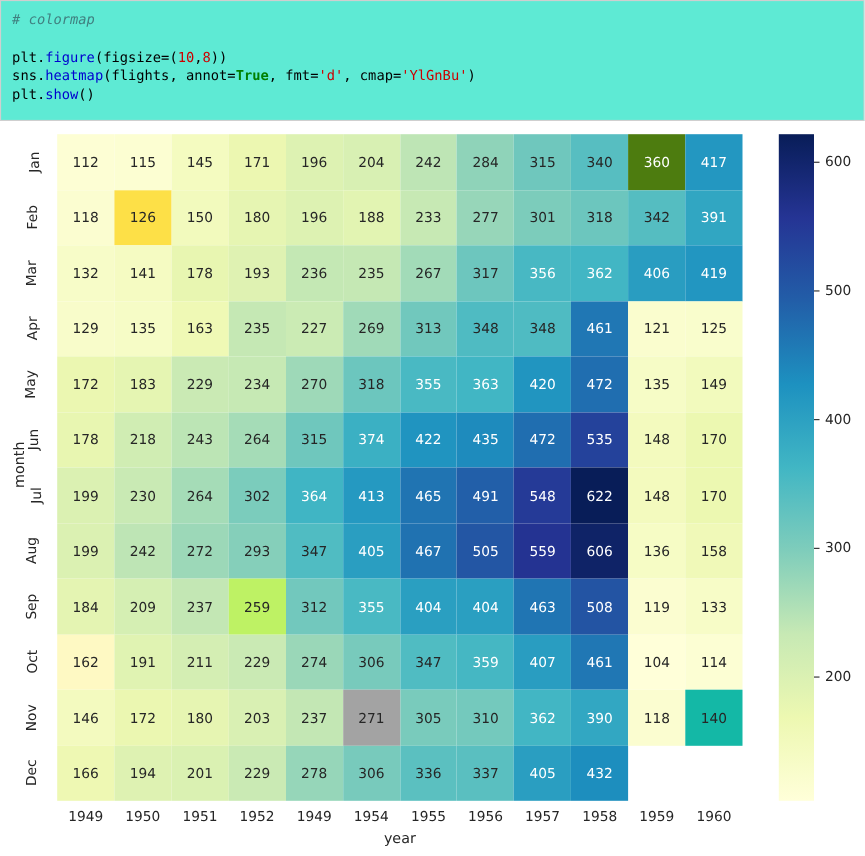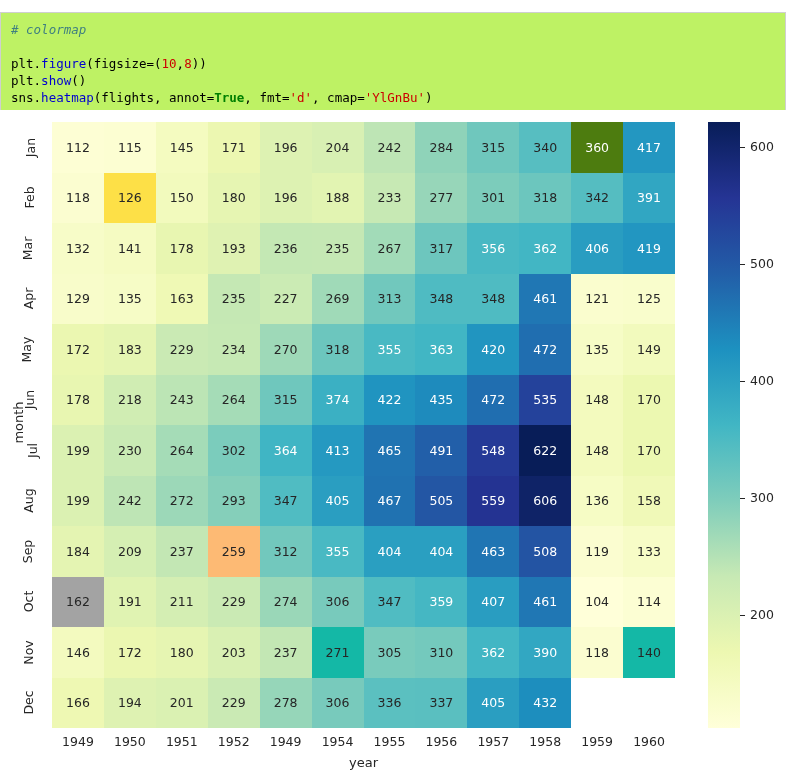--- a/index.html
+++ b/index.html
@@ -12,24 +12,24 @@
     height: 778px;
     font-family: "Liberation Sans", sans-serif;
     overflow: hidden;
     position: relative;
   }
 
   
   .code-cell {
     position: absolute;
     left: 0;
-    top: 12px;
+    top: 0;
     width: 786px;
     height: 110px;
-    background: #bef264;
+    background: #5eead4;
     border: 1px solid #cfcfcf;
     box-sizing: border-box;
     padding: 8px 0 0 10px;
   }
   .code-line {
     font-family: "DejaVu Sans Mono", "Liberation Mono", monospace;
     font-size: 12.5px;
     line-height: 17px;
     color: #000000;
     white-space: pre;
@@ -190,22 +190,22 @@
     line-height: 1;
   }
 </style>
 </head>
 <body>
 
 <div class="code-cell">
   <div class="code-line"><span class="tok-comment"># colormap</span></div>
   <div class="code-line code-blank"></div>
   <div class="code-line"><span class="tok-plain">plt.</span><span class="tok-func">figure</span><span class="tok-plain">(figsize=(</span><span class="tok-num">10</span><span class="tok-plain">,</span><span class="tok-num">8</span><span class="tok-plain">))</span></div>
+  <div class="code-line"><span class="tok-plain">sns.</span><span class="tok-func">heatmap</span><span class="tok-plain">(flights, annot=</span><span class="tok-kw">True</span><span class="tok-plain">, fmt=</span><span class="tok-str">'d'</span><span class="tok-plain">, cmap=</span><span class="tok-str">'YlGnBu'</span><span class="tok-plain">)</span></div>
   <div class="code-line"><span class="tok-plain">plt.</span><span class="tok-func">show</span><span class="tok-plain">()</span></div>
-  <div class="code-line"><span class="tok-plain">sns.</span><span class="tok-func">heatmap</span><span class="tok-plain">(flights, annot=</span><span class="tok-kw">True</span><span class="tok-plain">, fmt=</span><span class="tok-str">'d'</span><span class="tok-plain">, cmap=</span><span class="tok-str">'YlGnBu'</span><span class="tok-plain">)</span></div>
 </div>
 
 <div class="figure">
 
   <div class="ylabel">month</div>
   <div class="ytick-col" id="ytick-col">
       <div class="ytick">
         <span>Jan</span>
       </div>
       <div class="ytick">
@@ -336,47 +336,47 @@
       <div class="hm-cell light" style="background: rgb(42, 158, 193);">405</div>
       <div class="hm-cell light" style="background: rgb(32, 114, 177);">467</div>
       <div class="hm-cell light" style="background: rgb(35, 86, 164);">505</div>
       <div class="hm-cell light" style="background: rgb(36, 51, 146);">559</div>
       <div class="hm-cell light" style="background: rgb(15, 35, 103);">606</div>
       <div class="hm-cell" style="background: rgb(246, 252, 197);">136</div>
       <div class="hm-cell" style="background: rgb(240, 249, 184);">158</div>
       <div class="hm-cell" style="background: rgb(228, 244, 178);">184</div>
       <div class="hm-cell" style="background: rgb(213, 239, 179);">209</div>
       <div class="hm-cell" style="background: rgb(195, 231, 180);">237</div>
-      <div class="hm-cell" style="background: #fdba74;">259</div>
+      <div class="hm-cell" style="background: #bef264;">259</div>
       <div class="hm-cell" style="background: rgb(114, 200, 189);">312</div>
       <div class="hm-cell light" style="background: rgb(73, 185, 195);">355</div>
       <div class="hm-cell light" style="background: rgb(42, 159, 193);">404</div>
       <div class="hm-cell light" style="background: rgb(42, 159, 193);">404</div>
       <div class="hm-cell light" style="background: rgb(32, 117, 179);">463</div>
       <div class="hm-cell light" style="background: rgb(35, 84, 163);">508</div>
       <div class="hm-cell" style="background: rgb(251, 253, 208);">119</div>
       <div class="hm-cell" style="background: rgb(247, 252, 199);">133</div>
-      <div class="hm-cell" style="background: #a3a3a3;">162</div>
+      <div class="hm-cell" style="background: #fef9c3;">162</div>
       <div class="hm-cell" style="background: rgb(224, 243, 178);">191</div>
       <div class="hm-cell" style="background: rgb(212, 238, 179);">211</div>
       <div class="hm-cell" style="background: rgb(202, 234, 180);">229</div>
       <div class="hm-cell" style="background: rgb(154, 215, 184);">274</div>
       <div class="hm-cell" style="background: rgb(120, 202, 188);">306</div>
       <div class="hm-cell" style="background: rgb(80, 188, 194);">347</div>
       <div class="hm-cell light" style="background: rgb(69, 183, 195);">359</div>
       <div class="hm-cell light" style="background: rgb(41, 157, 193);">407</div>
       <div class="hm-cell light" style="background: rgb(32, 119, 180);">461</div>
       <div class="hm-cell" style="background: rgb(255, 255, 217);">104</div>
       <div class="hm-cell" style="background: rgb(252, 254, 211);">114</div>
       <div class="hm-cell" style="background: rgb(243, 250, 191);">146</div>
       <div class="hm-cell" style="background: rgb(235, 247, 177);">172</div>
       <div class="hm-cell" style="background: rgb(230, 245, 178);">180</div>
       <div class="hm-cell" style="background: rgb(217, 240, 179);">203</div>
       <div class="hm-cell" style="background: rgb(195, 231, 180);">237</div>
-      <div class="hm-cell" style="background: #14b8a6;">271</div>
+      <div class="hm-cell" style="background: #a3a3a3;">271</div>
       <div class="hm-cell" style="background: rgb(121, 203, 188);">305</div>
       <div class="hm-cell" style="background: rgb(116, 201, 189);">310</div>
       <div class="hm-cell light" style="background: rgb(66, 182, 196);">362</div>
       <div class="hm-cell light" style="background: rgb(50, 167, 194);">390</div>
       <div class="hm-cell" style="background: rgb(251, 253, 208);">118</div>
       <div class="hm-cell" style="background: #14b8a6;">140</div>
       <div class="hm-cell" style="background: rgb(238, 248, 179);">166</div>
       <div class="hm-cell" style="background: rgb(222, 242, 178);">194</div>
       <div class="hm-cell" style="background: rgb(218, 241, 178);">201</div>
       <div class="hm-cell" style="background: rgb(202, 234, 180);">229</div>

